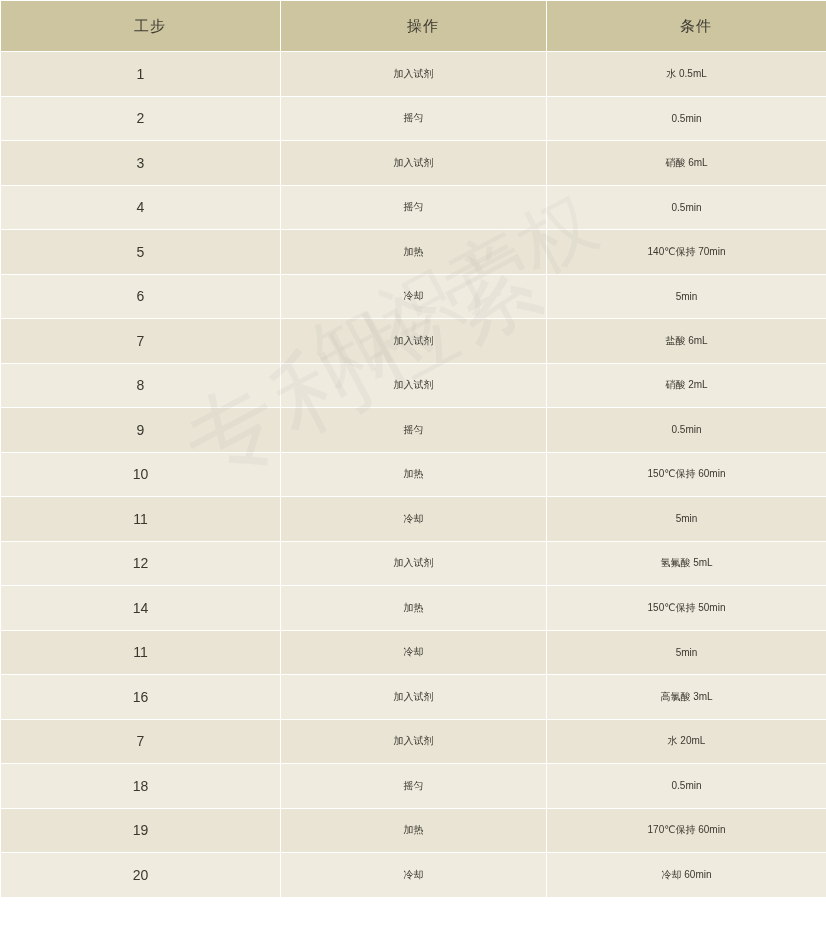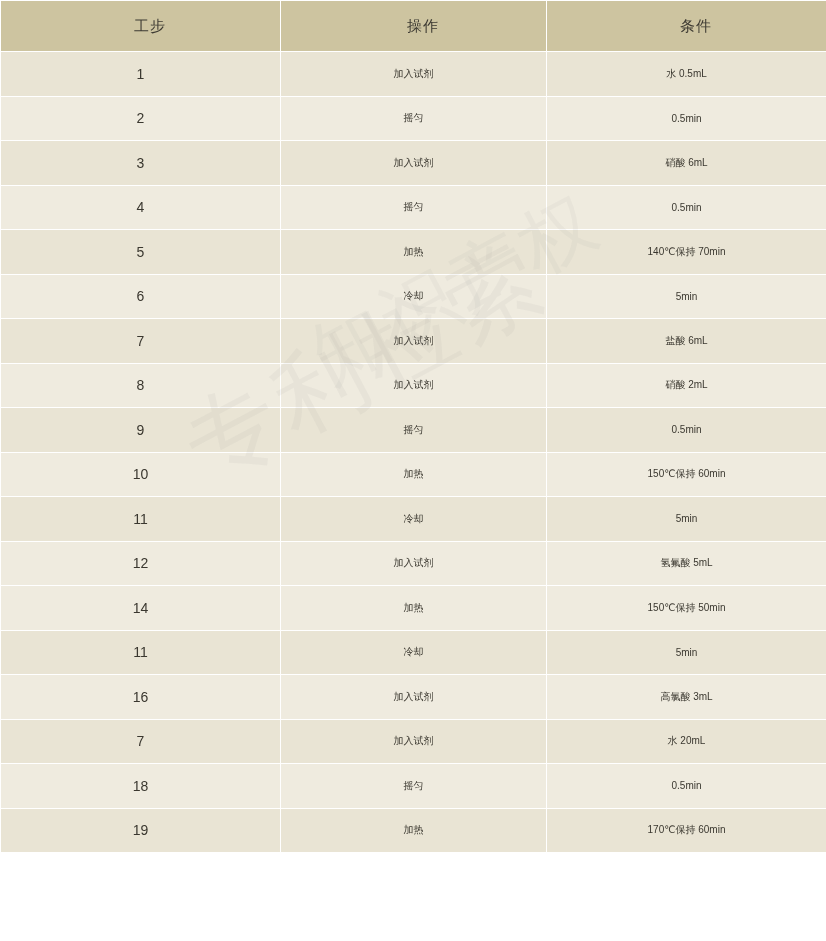--- a/index.html
+++ b/index.html
@@ -195,16 +195,21 @@
       <tr class="alt">
         <td class="step">18</td>
         <td>摇匀</td>
         <td>0.5min</td>
       </tr>
       <tr>
         <td class="step">19</td>
         <td>加热</td>
         <td>170℃保持 60min</td>
       </tr>
+      <tr class="alt">
+        <td class="step">20</td>
+        <td>冷却</td>
+        <td>冷却 60min</td>
+      </tr>
 
     </tbody>
   </table>
 </div>
 
 </body></html>

